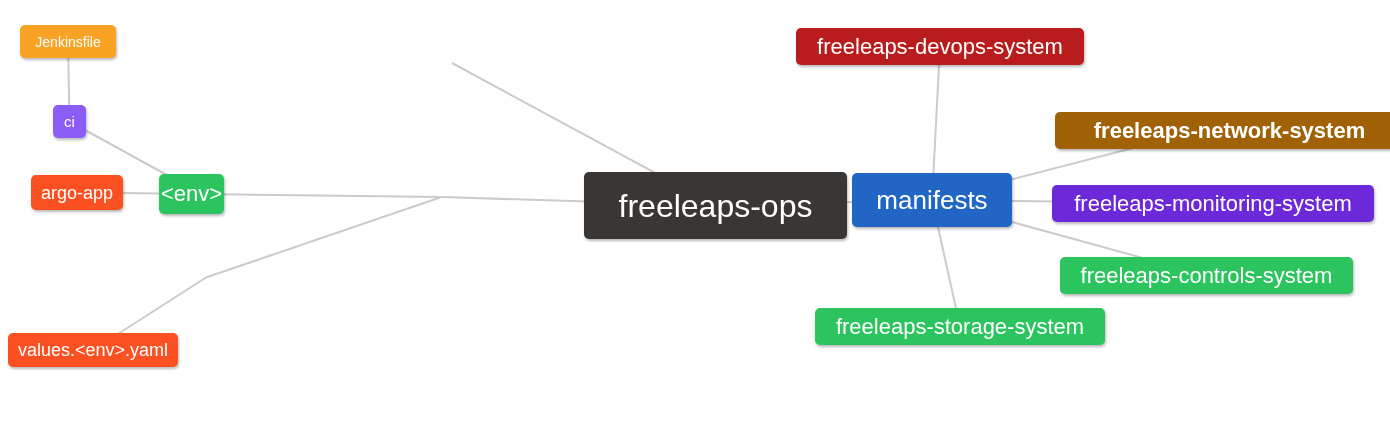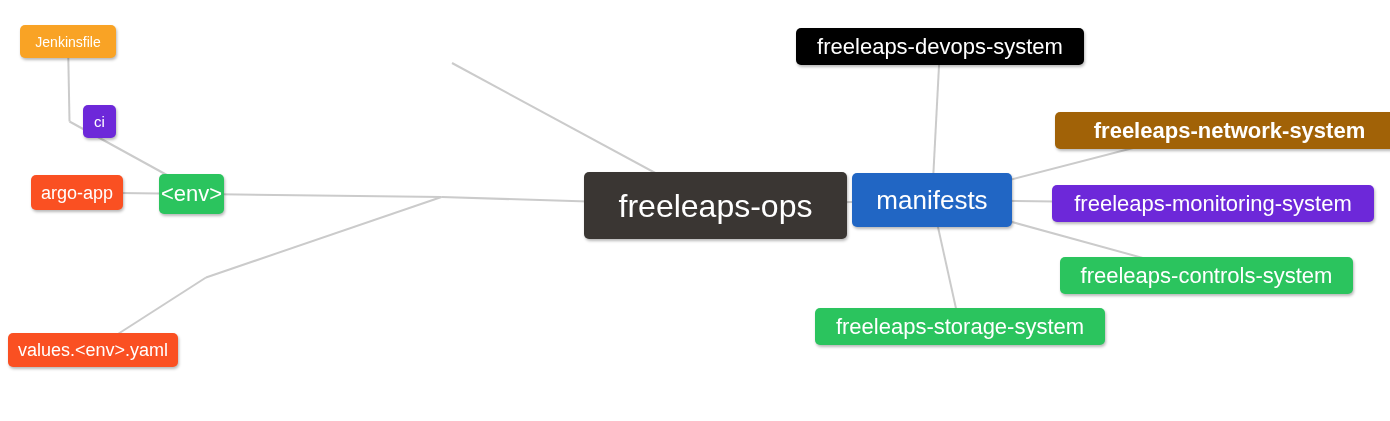--- a/index.html
+++ b/index.html
@@ -55,39 +55,39 @@
       <line x1="932" y1="200" x2="940" y2="46.5" stroke="#CBCBCB" stroke-width="2"></line>
       <line x1="932" y1="200" x2="1201" y2="130.5" stroke="#CBCBCB" stroke-width="2"></line>
       <line x1="932" y1="200" x2="1213" y2="203.5" stroke="#CBCBCB" stroke-width="2"></line>
       <line x1="932" y1="200" x2="1206.5" y2="275.5" stroke="#CBCBCB" stroke-width="2"></line>
       <line x1="932" y1="200" x2="960" y2="326.5" stroke="#CBCBCB" stroke-width="2"></line>
     </svg>
 
 <div class="node" style="left: 20px; top: 25px; width: 96px; height: 33px; background: rgb(249, 163, 37); font-size: 14px;">
       <span>Jenkinsfile</span>
     </div>
-    <div class="node" style="left: 53px; top: 105px; width: 33px; height: 33px; background: #6d28d9; font-size: 15px; margin-left: 30px;">
+    <div class="node" style="left: 53px; top: 105px; width: 33px; height: 33px; background: #8b5cf6; font-size: 15px;">
       <span>ci</span>
     </div>
     <div class="node" style="left: 31px; top: 175px; width: 92px; height: 35px; background: rgb(250, 80, 34); font-size: 18px;">
       <span>argo-app</span>
     </div>
     <div class="node" style="left: 159px; top: 174px; width: 65px; height: 40px; background: rgb(43, 196, 94); font-size: 22px;">
       <span>&lt;env&gt;</span>
     </div>
     <div class="node" style="left: 8px; top: 333px; width: 170px; height: 34px; background: rgb(250, 80, 34); font-size: 18px;">
       <span>values.&lt;env&gt;.yaml</span>
     </div>
     <div class="node" style="left: 584px; top: 172px; width: 263px; height: 67px; background: rgb(58, 54, 51); font-size: 32px;">
       <span>freeleaps-ops</span>
     </div>
     <div class="node" style="left: 852px; top: 173px; width: 160px; height: 54px; background: rgb(33, 102, 196); font-size: 26px;">
       <span>manifests</span>
     </div>
-    <div class="node" style="left: 796px; top: 28px; width: 288px; height: 37px; background: #000000; font-size: 22px;">
+    <div class="node" style="left: 796px; top: 28px; width: 288px; height: 37px; background: #b91c1c; font-size: 22px;">
       <span>freeleaps-devops-system</span>
     </div>
     <div class="node" style="left: 1055px; top: 112px; width: 349px; height: 37px; background: #a16207; font-size: 22px; font-weight: bold;">
       <span>freeleaps-network-system</span>
     </div>
     <div class="node" style="left: 1052px; top: 185px; width: 322px; height: 37px; background: #6d28d9; font-size: 22px;">
       <span>freeleaps-monitoring-system</span>
     </div>
     <div class="node" style="left: 1060px; top: 257px; width: 293px; height: 37px; background: rgb(43, 196, 94); font-size: 22px;">
       <span>freeleaps-controls-system</span>

